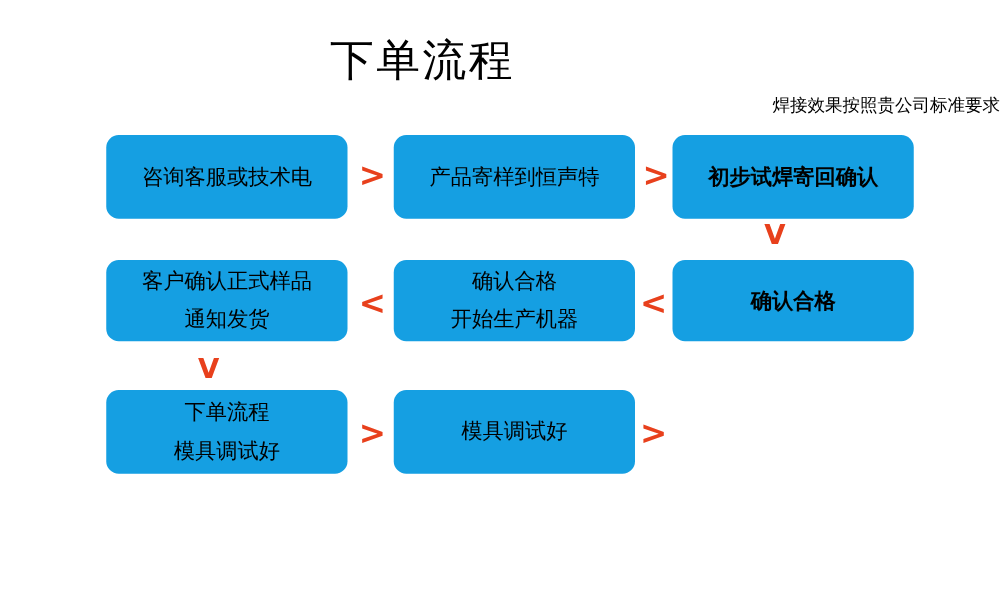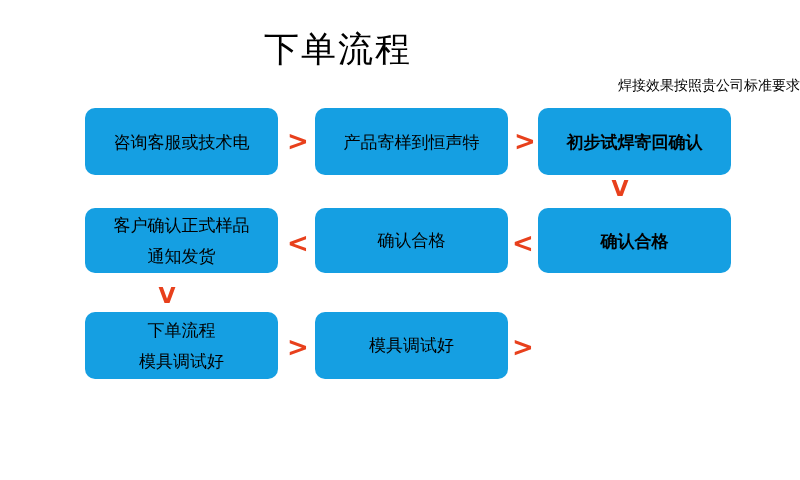--- a/index.html
+++ b/index.html
@@ -121,20 +121,21 @@
 
   <div class="box col-1 row-2 two-line">
     <span class="line">客户确认正式样品</span>
     <span class="line">通知发货</span>
   </div>
 
   <div class="arrow arrow-h" style="left:283px; top:230px;">&lt;</div>
 
   <div class="box col-2 row-2 two-line">
     <span class="line">确认合格</span>
+    <span class="line">开始生产机器</span>
   </div>
 
   <div class="arrow arrow-h" style="left:508px; top:230px;">&lt;</div>
 
   <div class="box col-3 row-2">
     <span class="line">确认合格</span>
   </div>
 
   <div class="arrow arrow-v" style="left:152px; top:285px;">V</div>
 

